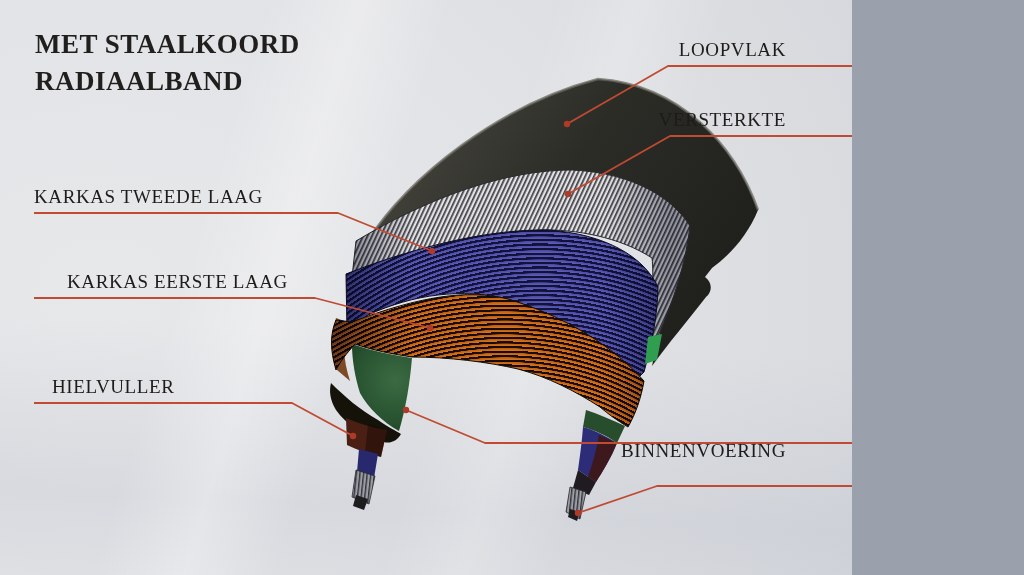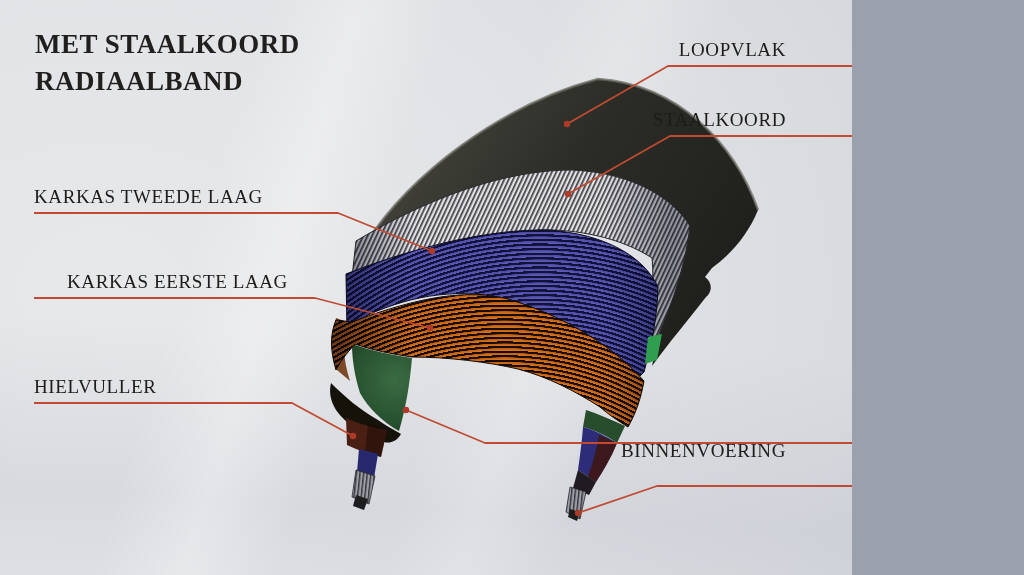--- a/index.html
+++ b/index.html
@@ -27,21 +27,21 @@
     font-size:19px;line-height:20px;letter-spacing:.6px;
     color:#1d1c1a;white-space:nowrap;
   }
   .lbl.right{text-align:center;}
   #lbl-loopvlak{right:66px;top:40px;}
   #lbl-staalkoord{right:66px;top:110px;}
   #lbl-binnenvoering{right:66px;top:441px;}
   #lbl-hieldraad{right:66px;top:460px;}
   #lbl-karkas2{left:34px;top:187px;}
   #lbl-karkas1{left:34px;top:272px;margin-left:33px;}
-  #lbl-hielvuller{left:34px;top:377px;}
+  #lbl-hielvuller{left:52px;top:377px;}
   svg{position:absolute;inset:0;}
 </style>
 </head>
 <body>
 
 <div class="stage">
   <div class="streaks"></div>
 
   <svg width="1024" height="575" viewBox="0 0 1024 575">
     <defs>
@@ -219,18 +219,18 @@
       <circle cx="430" cy="328" r="3.2"></circle>
       <circle cx="353" cy="436" r="3.2"></circle>
       <circle cx="406" cy="410" r="3.2"></circle>
       <circle cx="578" cy="513" r="3.2"></circle>
     </g>
   </svg>
 
   <div class="title"><span>MET STAALKOORD</span><br><span>RADIAALBAND</span><br></div>
 
   <div class="lbl right" id="lbl-loopvlak">LOOPVLAK</div>
-  <div class="lbl right" id="lbl-staalkoord">STAALKOORD</div>
+  <div class="lbl right" id="lbl-staalkoord">VERSTERKTE</div>
   <div class="lbl" id="lbl-karkas2">KARKAS TWEEDE LAAG</div>
   <div class="lbl" id="lbl-karkas1">KARKAS EERSTE LAAG</div>
   <div class="lbl" id="lbl-hielvuller">HIELVULLER</div>
   <div class="lbl right" id="lbl-binnenvoering">BINNENVOERING</div>
 </div>
 
 </body></html>

